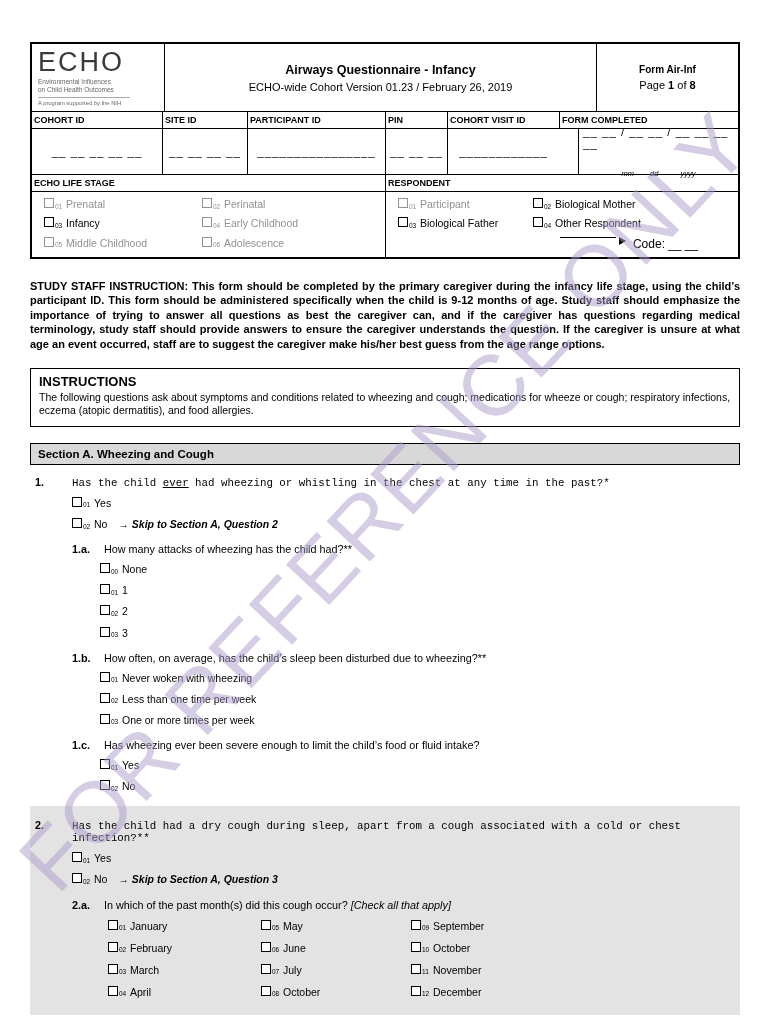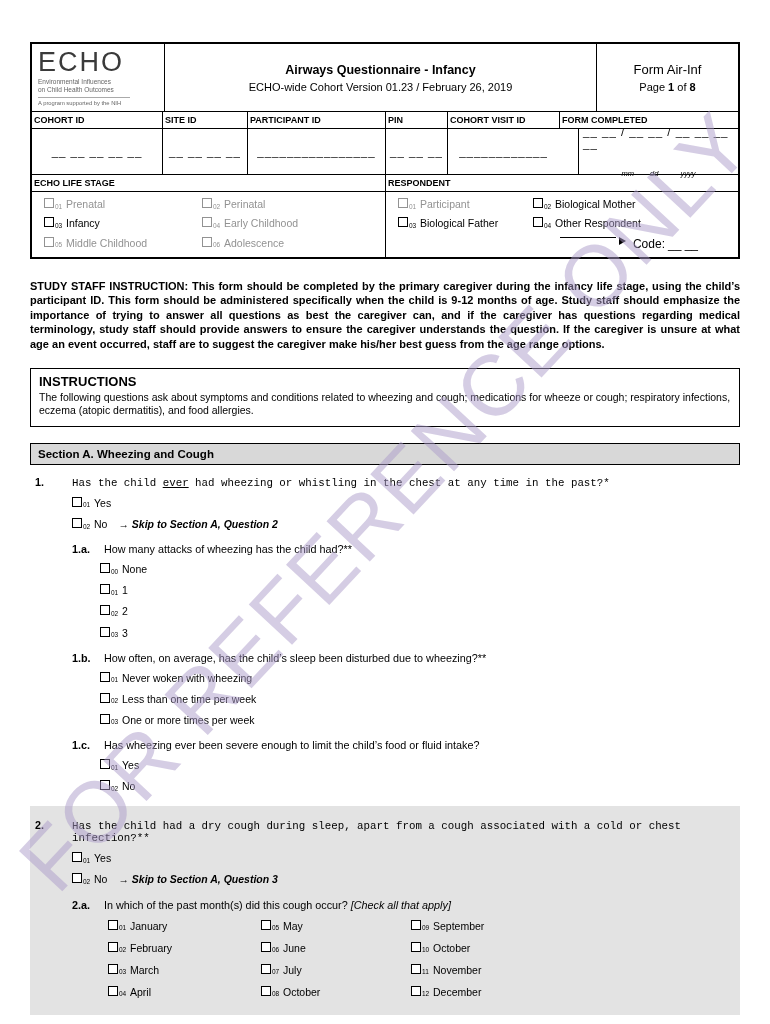--- a/index.html
+++ b/index.html
@@ -28,21 +28,21 @@
   .hints span:last-child { margin-left:6px; }
 
   .c-logo { padding:5px 6px; }
   .logo-title { font-size:27px; letter-spacing:2px; color:#3a3a3a; line-height:1; font-weight:400; }
   .logo-sub { font-size:6.5px; color:#666; line-height:1.25; margin-top:2px; }
   .logo-tagline { font-size:5.8px; color:#666; border-top:1px solid #aaa; margin-top:3px; padding-top:2px; width:92px; }
   .c-title { display:flex; flex-direction:column; align-items:center; justify-content:center; gap:4px; text-align:center; }
   .form-title { font-weight:bold; font-size:12.5px; }
   .form-subtitle { font-size:11px; }
   .c-form { display:flex; flex-direction:column; align-items:center; justify-content:center; gap:4px; text-align:center; }
-  .form-code { font-weight:normal; font-size:13px; }
+  .form-code { font-weight:bold; font-size:10px; }
   .page-num { font-size:11px; }
 
   .r5 .cell { padding:6px 4px 4px 12px; }
   .ls-grid { display:grid; grid-template-columns:158px 1fr; row-gap:6px; }
   .resp-grid { display:grid; grid-template-columns:135px 1fr; row-gap:6px; }
   .code-line { display:flex; align-items:flex-start; justify-content:flex-end; gap:3px; padding:6px 36px 2px 0; font-size:12px; }
   .arrow-line { width:56px; height:1.5px; background:#000; }
   .arrow-head { width:0; height:0; border-top:4px solid transparent; border-bottom:4px solid transparent; border-left:7px solid #000; margin-right:4px; }
 
   

